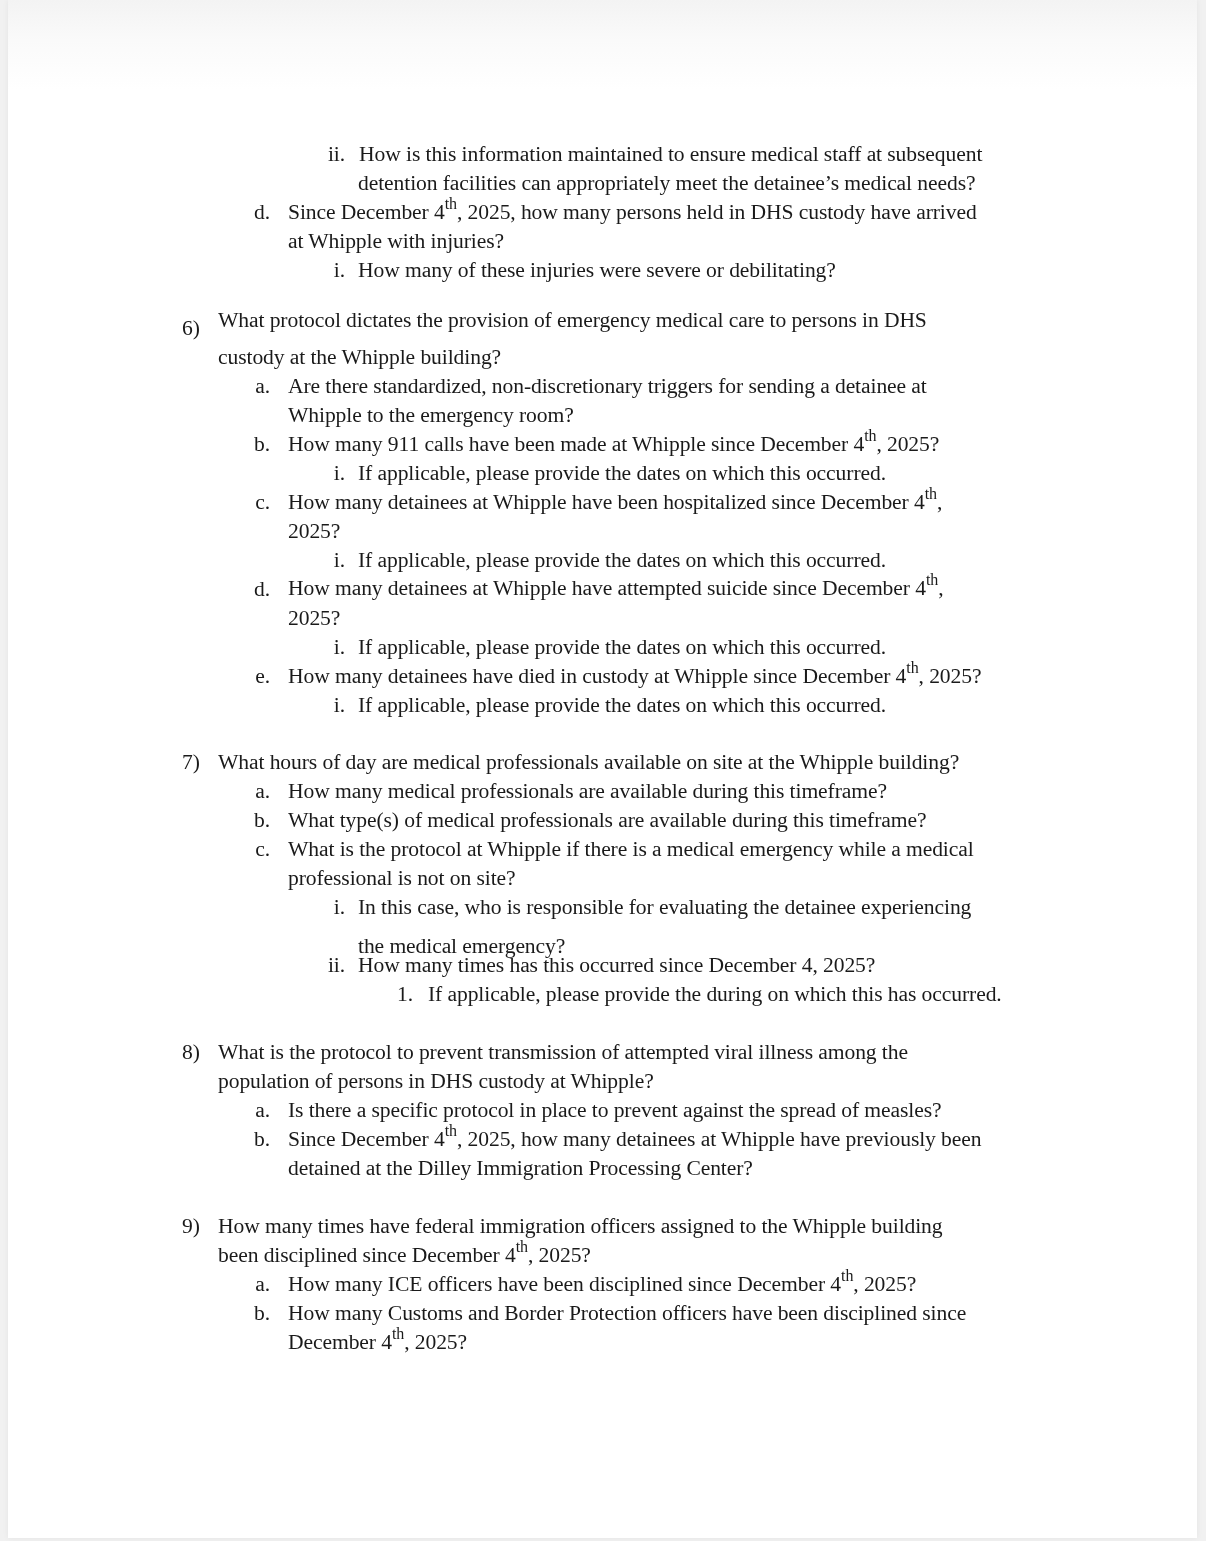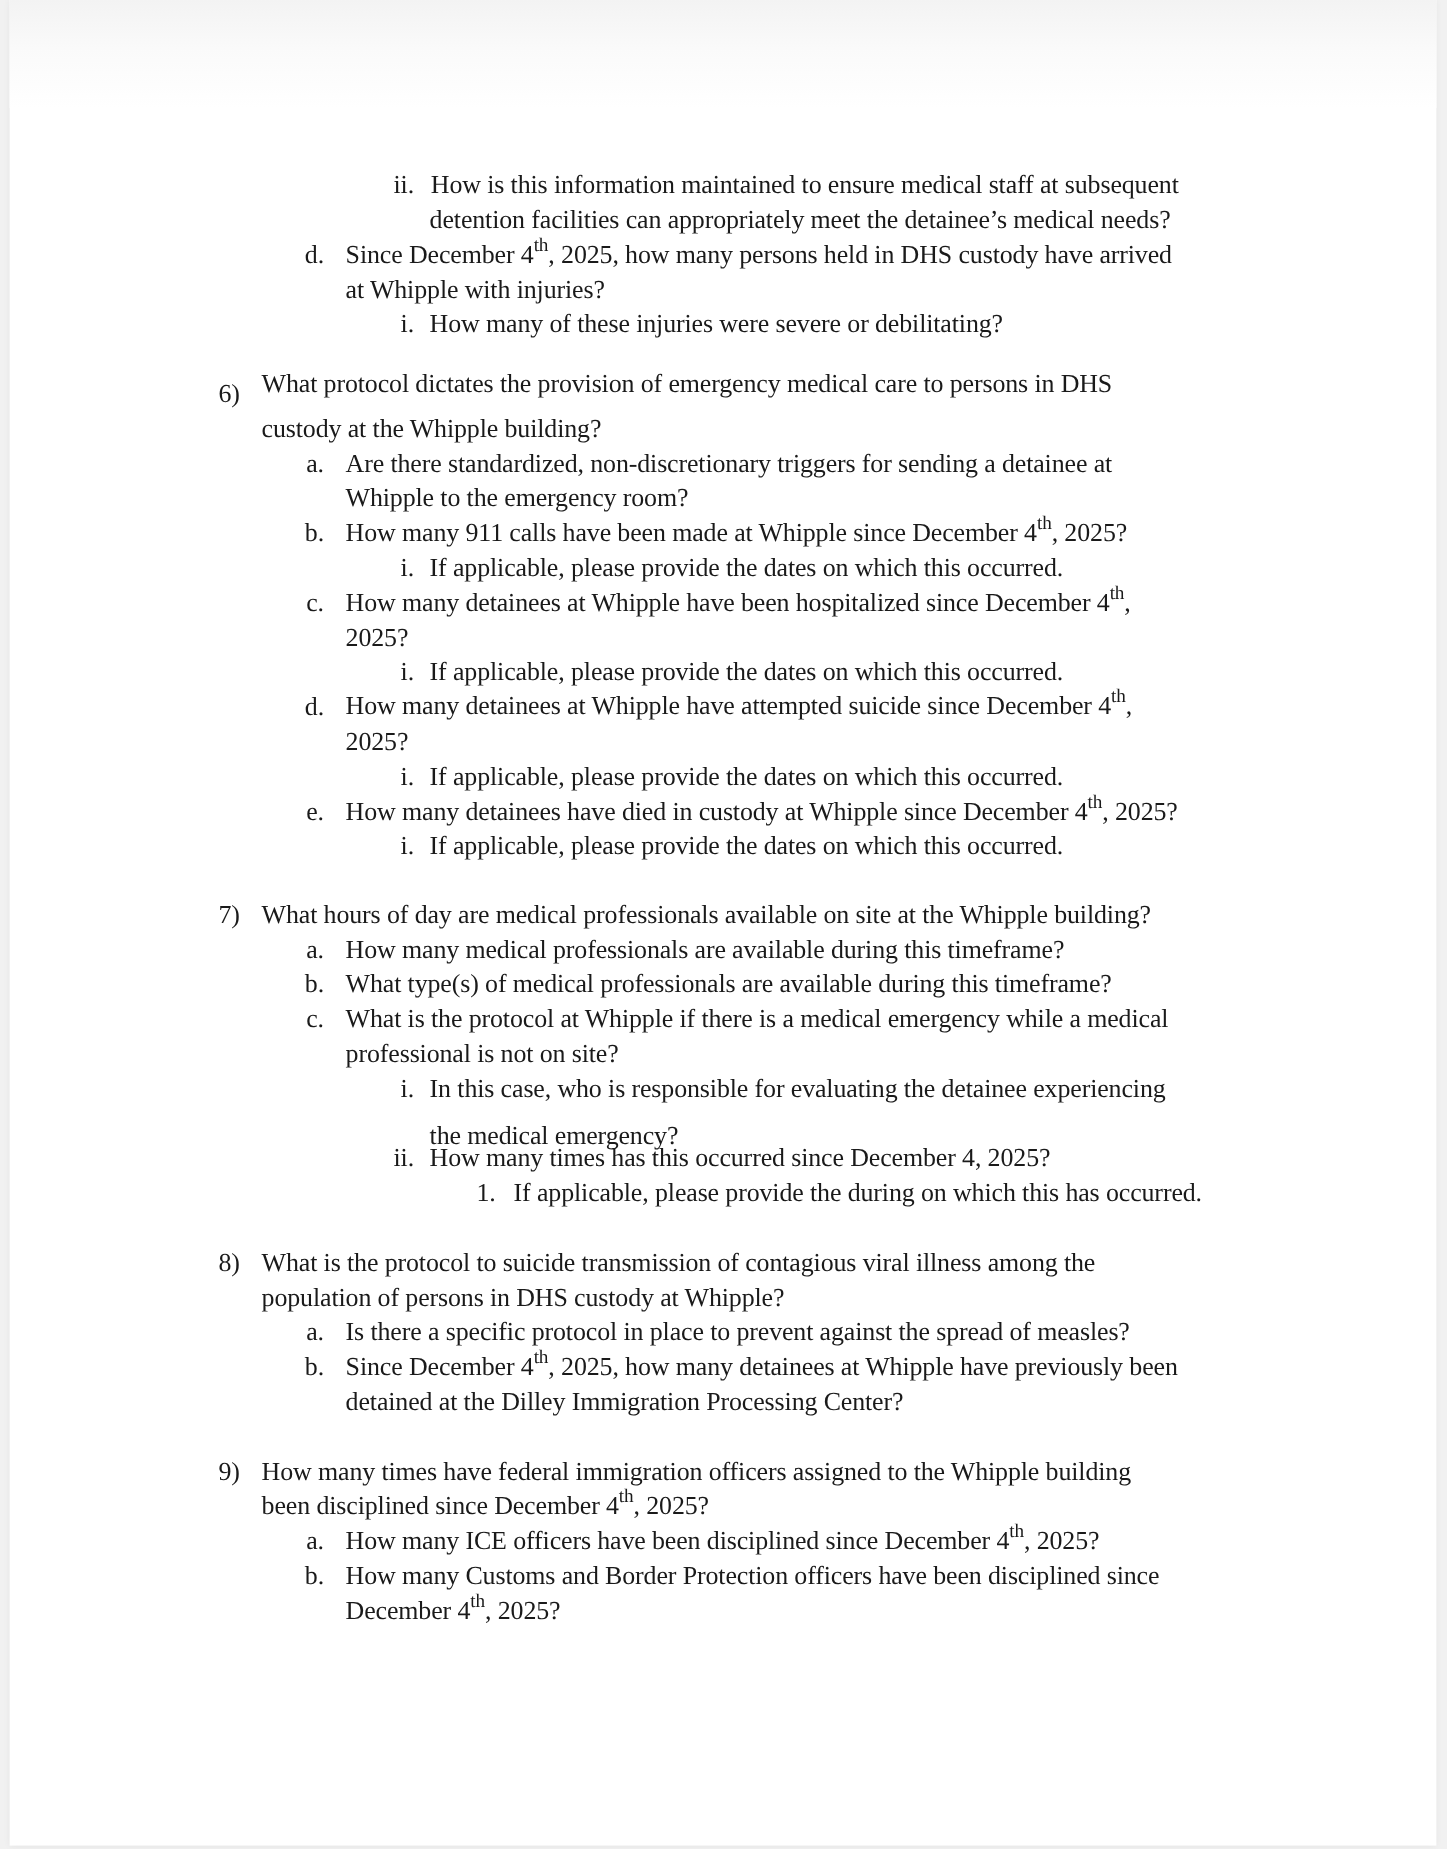--- a/index.html
+++ b/index.html
@@ -98,21 +98,21 @@
       <div class="line" style="top: 835px; left: 280px;"><span>What is the protocol at Whipple if there is a medical emergency while a medical</span></div>
       <div class="line" style="top: 864px; left: 280px;"><span>professional is not on site?</span></div>
       <span class="line marker" style="top: 893px; right: 852px;">i.</span>
       <div class="line" style="top: 893px; left: 350px;"><span>In this case, who is responsible for evaluating the detainee experiencing</span></div>
       <div class="line" style="top: 932px; left: 350px;"><span>the medical emergency?</span></div>
       <span class="line marker" style="top: 951px; right: 852px;">ii.</span>
       <div class="line" style="top: 951px; left: 350px;"><span>How many times has this occurred since December 4, 2025?</span></div>
       <span class="line marker" style="top: 980px; right: 784px;">1.</span>
       <div class="line" style="top: 980px; left: 420px;"><span>If applicable, please provide the during on which this has occurred.</span></div>
       <span class="line marker" style="top: 1038px; left: 174px; text-align: left;">8)</span>
-      <div class="line" style="top: 1038px; left: 210px;"><span>What is the protocol to suicide transmission of contagious viral illness among the</span></div>
+      <div class="line" style="top: 1038px; left: 210px;"><span>What is the protocol to prevent transmission of attempted viral illness among the</span></div>
       <div class="line" style="top: 1067px; left: 210px;"><span>population of persons in DHS custody at Whipple?</span></div>
       <span class="line marker" style="top: 1096px; right: 927px;">a.</span>
       <div class="line" style="top: 1096px; left: 280px;"><span>Is there a specific protocol in place to prevent against the spread of measles?</span></div>
       <span class="line marker" style="top: 1125px; right: 927px;">b.</span>
       <div class="line" style="top: 1125px; left: 280px;"><span>Since December 4</span><sup>th</sup><span>, 2025, how many detainees at Whipple have previously been</span></div>
       <div class="line" style="top: 1154px; left: 280px;"><span>detained at the Dilley Immigration Processing Center?</span></div>
       <span class="line marker" style="top: 1212px; left: 174px; text-align: left;">9)</span>
       <div class="line" style="top: 1212px; left: 210px;"><span>How many times have federal immigration officers assigned to the Whipple building</span></div>
       <div class="line" style="top: 1241px; left: 210px;"><span>been disciplined since December 4</span><sup>th</sup><span>, 2025?</span></div>
       <span class="line marker" style="top: 1270px; right: 927px;">a.</span>

